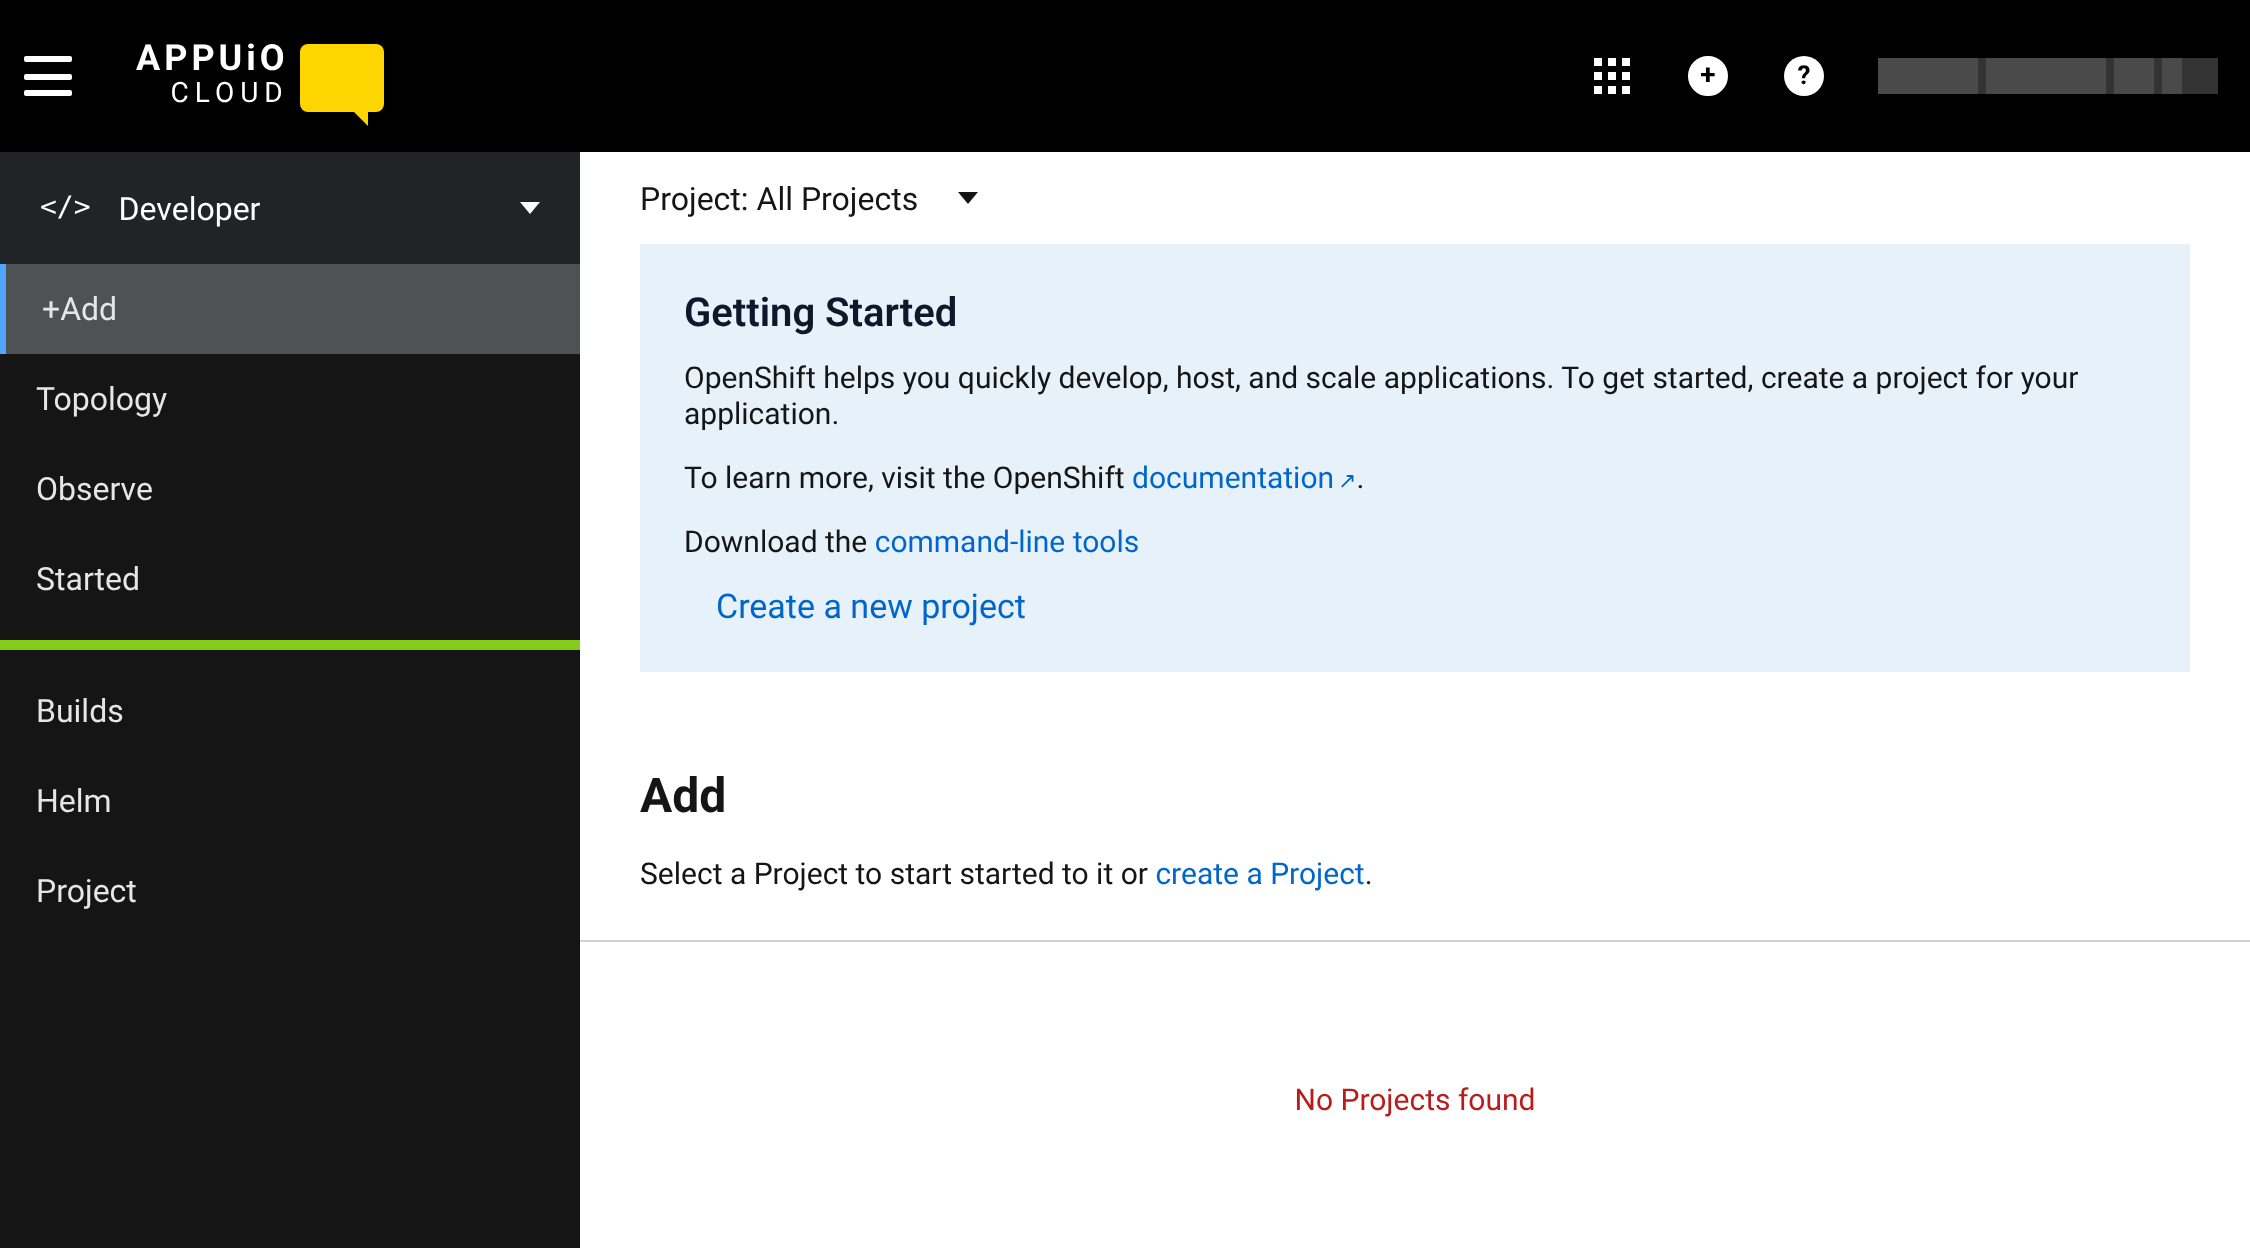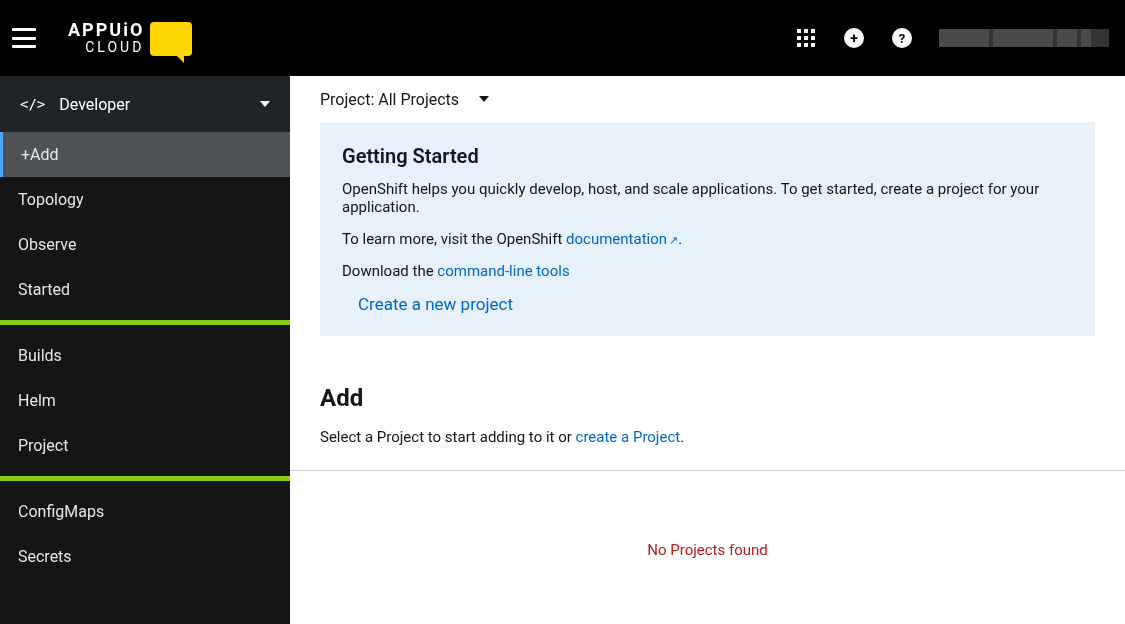--- a/index.html
+++ b/index.html
@@ -338,24 +338,20 @@
           <div class="nav-item active">+Add</div>
           <div class="nav-item">Topology</div>
           <div class="nav-item">Observe</div>
           <div class="nav-item">Started</div>
         </div>
         <div class="nav-section">
           <div class="nav-item">Builds</div>
           <div class="nav-item">Helm</div>
           <div class="nav-item">Project</div>
         </div>
-        <div class="nav-section">
-          <div class="nav-item">ConfigMaps</div>
-          <div class="nav-item">Secrets</div>
-        </div>
       </div>
   </div>
 
   <div class="main">
     <div class="project-bar">
       <span>Project: All Projects</span>
       <span class="caret-down"></span>
     </div>
 
     <div class="content">
@@ -366,19 +362,19 @@
           <span>To learn more, visit the OpenShift </span><span class="link"><span>documentation</span><span class="ext-icon">↗</span></span><span>.</span>
         </p>
         <p>
           <span>Download the </span><span class="link">command-line tools</span>
         </p>
         <div class="create-link">Create a new project</div>
       </div>
 
       <h1 class="section-title">Add</h1>
       <p class="section-sub">
-        <span>Select a Project to start adding to it or </span><span class="link">create a Project</span><span>.</span>
+        <span>Select a Project to start started to it or </span><span class="link">create a Project</span><span>.</span>
       </p>
       <div class="divider"></div>
       <div class="empty">No Projects found</div>
     </div>
   </div>
 </div>
 
 </body></html>

